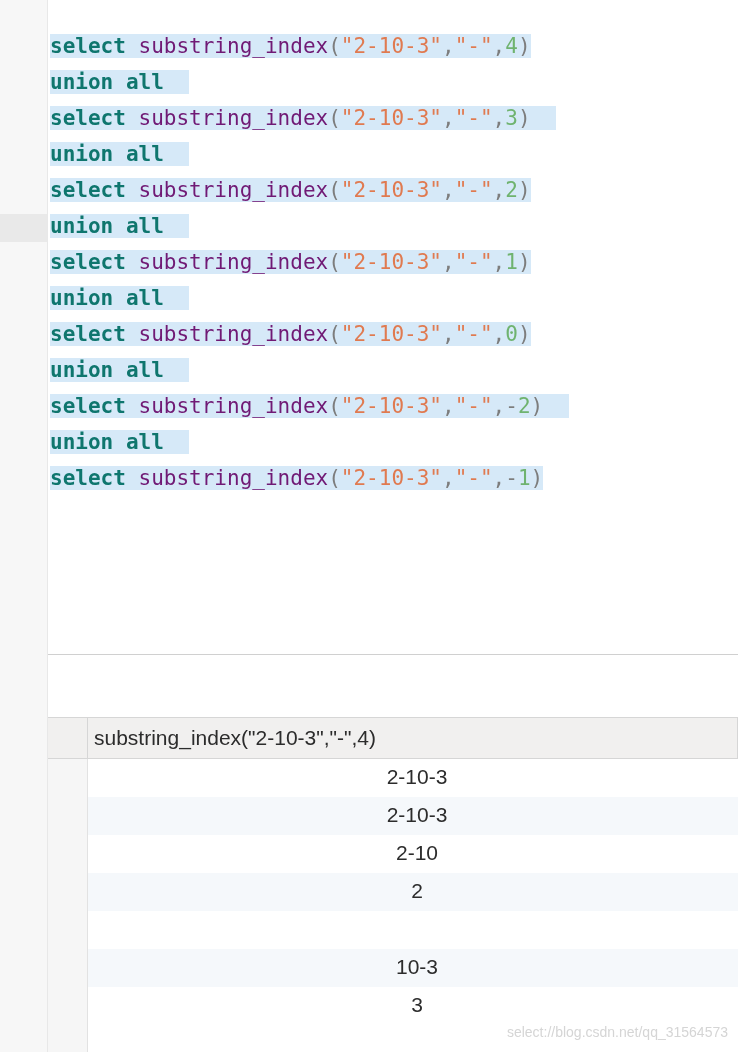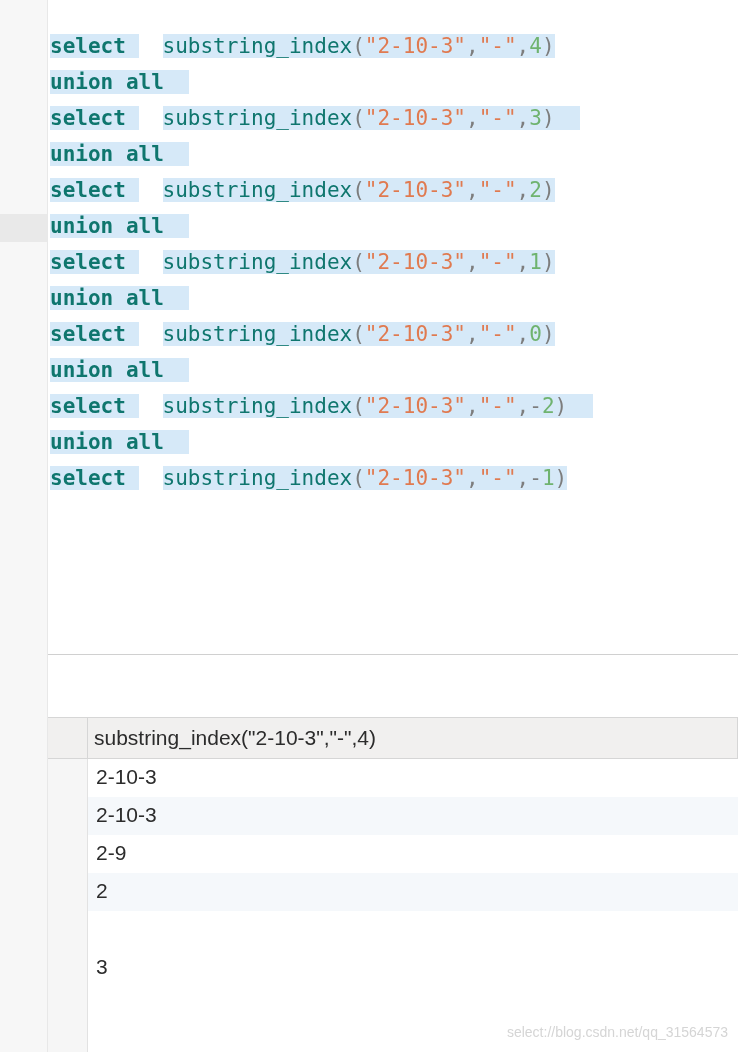--- a/index.html
+++ b/index.html
@@ -42,21 +42,21 @@
     background: #ffffff;
   }
   .code-line {
     white-space: pre;
     padding-left: 0;
   }
   .code-line span.sel {
     background: #d6e9f8;
   }
   .kw { color: #0f766e; font-weight: 600; }
-  .fn { color: #0f766e; margin-left: 24px; }
+  .fn { color: #701a75; }
   .paren { color: #7d7d7d; }
   .str { color: #e07a50; }
   .num { color: #6fb36f; }
   .op { color: #7d7d7d; }
   .divider-gap {
     height: 158px;
     background:#ffffff;
   }
   .hdivider {
     height: 1px;
@@ -99,20 +99,21 @@
   }
   .res-left {
     width: 40px;
     background: #f6f6f6;
     border-right: 1px solid #e2e2e2;
   }
   .res-rows {
     flex: 1;
     display: flex;
     flex-direction: column;
+    text-align: center;
   }
   .res-row {
     height: 38px;
     font-size: 21px;
     color: #2c2c2c;
     padding: 6px 0 0 8px;
   }
   .res-row.odd { background: #ffffff; }
   .res-row.even { background: #f5f8fb; }
   .watermark {
@@ -156,23 +157,24 @@
     <div class="results">
       <div class="res-header">
         <div class="res-rowcol"></div>
         <div class="res-col">substring_index("2-10-3","-",4)</div>
       </div>
       <div class="res-body">
         <div class="res-left"></div>
         <div class="res-rows" id="resrows">
             <div class="res-row odd">2-10-3</div>
             <div class="res-row even">2-10-3</div>
-            <div class="res-row odd">2-9</div>
+            <div class="res-row odd">2-10</div>
             <div class="res-row even">2</div>
             <div class="res-row odd"></div>
+            <div class="res-row even">10-3</div>
             <div class="res-row odd">3</div>
           </div>
       </div>
     </div>
 
   </div>
 </div>
 
 <div class="watermark">select://blog.csdn.net/qq_31564573</div>
 

